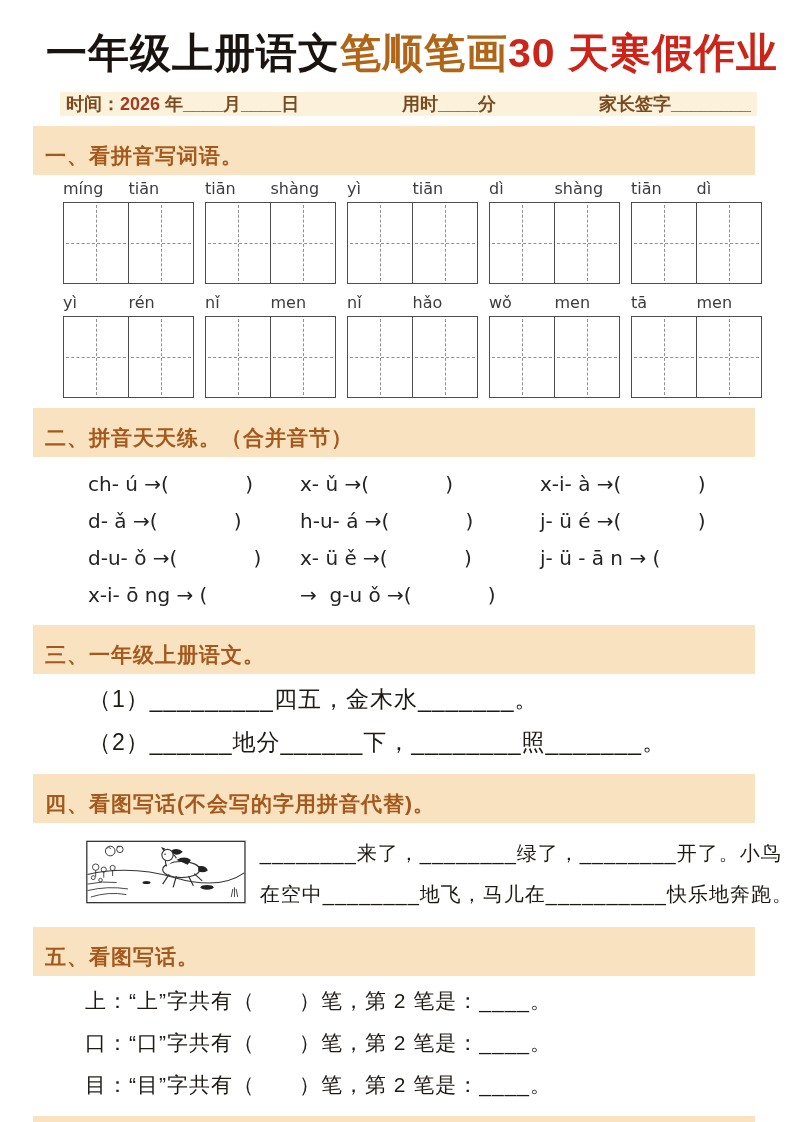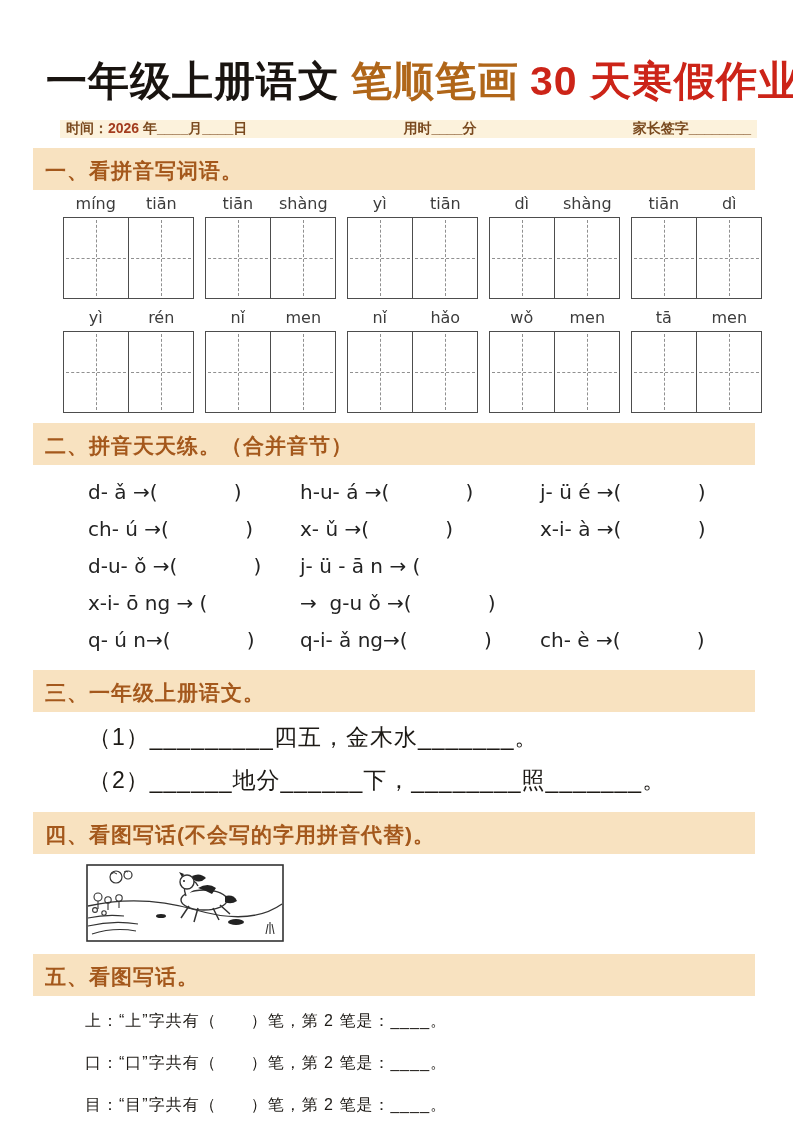--- a/index.html
+++ b/index.html
@@ -4,58 +4,58 @@
 <style>
   html,body{margin:0;padding:0;}
   body{
     width:793px;height:1122px;overflow:hidden;background:#ffffff;
     font-family:"Liberation Sans",sans-serif;color:#1d1a16;
     display:flex;flex-direction:column;position:relative;
   }
   
   .title{
     padding:30px 0 0 46px;font-size:41px;font-weight:900;line-height:1.15;
-    display:flex;align-items:flex-end;gap:11px;white-space:nowrap;letter-spacing:1px;margin-top:28px;
+    display:flex;align-items:flex-end;gap:0;white-space:nowrap;letter-spacing:1px;
   }
   .t-black{color:#191410;}
   .t-orange{color:#b06619;}
   .t-red{color:#cc2418;}
   
   .meta{
     margin:15px 36px 0 60px;height:35px;background:#fcf2dc;
     display:flex;align-items:center;justify-content:space-between;
-    padding:0 6px;font-size:14px;font-weight:700;color:#7a4a1f;white-space:nowrap;
+    padding:0 6px;font-size:18px;font-weight:700;color:#7a4a1f;white-space:nowrap;
   }
   .meta .year{color:#a33c1e;}
   
   .band{
     margin:10px 38px 4px 33px;background:#f8e2c0;color:#a4581c;
-    font-size:21px;font-weight:800;padding:9px 10px 5px 12px;letter-spacing:1px;
+    font-size:21px;font-weight:800;padding:16px 10px 5px 12px;letter-spacing:1px;
   }
   
   .grow{display:flex;gap:11px;margin-left:63px;}
   .wgroup{width:131px;}
   .pyrow{display:flex;height:21px;margin-bottom:2px;}
-  .py{flex:1;text-align:center;font-family:"DejaVu Sans",sans-serif;font-size:16px;color:#3c3c3c;}
+  .py{flex:1;font-family:"DejaVu Sans",sans-serif;font-size:16px;color:#3c3c3c;}
   .wgrid{display:flex;height:82px;background:#ffffff;border:1.6px solid #4d4d4d;box-sizing:border-box;}
   .cell{flex:1;position:relative;border-right:1.4px solid #4d4d4d;}
   .cell:last-child{border-right:none;}
   .vd{position:absolute;left:50%;top:2px;bottom:2px;border-left:1.6px dashed #909090;}
   .hd{position:absolute;top:50%;left:2px;right:2px;border-top:1.6px dashed #909090;}
   .grow.second{margin-top:9px;}
   
   .s2{margin:4px 0 2px 88px;font-family:"DejaVu Sans",sans-serif;font-size:20px;color:#232323;}
   .s2row{display:grid;grid-template-columns:212px 240px 1fr;height:37px;align-items:center;white-space:pre;}
   
   .s3line{margin-left:88px;font-size:23px;line-height:43px;letter-spacing:1px;}
   .s4wrap{display:flex;margin:6px 0 2px 86px;align-items:flex-start;}
   .illus{width:198px;height:78px;background:#ffffff;}
   .s4text{margin-left:14px;}
   .s4line{font-size:20px;line-height:41px;letter-spacing:1px;white-space:nowrap;}
-  .s5line{margin-left:85px;font-size:16px;line-height:42px;letter-spacing:1px;}
+  .s5line{margin-left:85px;font-size:21px;line-height:42px;letter-spacing:1px;}
 </style>
 </head>
 <body>
 
 <div class="title">
   <span class="t-black">一年级上册语文</span>
   <span class="t-orange">笔顺笔画</span>
   <span class="t-red">30 天寒假作业</span>
 </div>
 
@@ -230,41 +230,37 @@
           <i class="hd"></i>
         </div>
     </div>
   </div>
 </div>
 
 <div class="band">二、拼音天天练。（合并音节）</div>
 
 <div class="s2">
   <div class="s2row">
+    <span>ch- ú →(            )</span>
+    <span>x- ǔ →(            )</span>
+    <span>x-i- à →(            )</span>
+  </div>
+  <div class="s2row">
     <span>d- ǎ →(            )</span>
     <span>h-u- á →(            )</span>
     <span>j- ü é →(            )</span>
   </div>
   <div class="s2row">
-    <span>ch- ú →(            )</span>
-    <span>x- ǔ →(            )</span>
-    <span>x-i- à →(            )</span>
-  </div>
-  <div class="s2row">
     <span>d-u- ǒ →(            )</span>
+    <span>x- ü ě →(            )</span>
     <span>j- ü - ā n → (</span>
   </div>
   <div class="s2row">
     <span>x-i- ō ng → (</span>
     <span>→  g-u ǒ →(            )</span>
-  </div>
-  <div class="s2row">
-    <span>q- ú n→(            )</span>
-    <span>q-i- ǎ ng→(            )</span>
-    <span>ch- è →(            )</span>
   </div>
 </div>
 
 <div class="band">三、一年级上册语文。</div>
 <div class="s3line">（1）_________四五，金木水_______。</div>
 <div class="s3line">（2）______地分______下，________照_______。</div>
 
 <div class="band">四、看图写话(不会写的字用拼音代替)。</div>
 <div class="s4wrap">
   <svg class="illus" viewBox="0 0 198 78" xmlns="http://www.w3.org/2000/svg">
@@ -299,20 +295,24 @@
       <path d="M100 32 Q 96 22 102 18 Q 108 14 112 22" fill="#ffffff" stroke="#333" stroke-width="1.4"></path>
       <circle cx="101" cy="18" r="7" fill="#ffffff" stroke="#333" stroke-width="1.4"></circle>
       <path d="M96 13 l-3 -5 l5 2 z" fill="#222"></path>
       <path d="M106 12 q 8 -4 14 2 q -6 6 -12 2 z" fill="#222"></path>
       <path d="M112 24 q 10 -6 18 0 l -4 6 q -8 -4 -14 -6 z" fill="#222"></path>
       <path d="M139 32 q 9 -2 12 5 q -6 4 -12 1 z" fill="#222"></path>
       <path d="M103 42 l-8 12 M112 44 l-4 14 M127 44 l6 12 M134 41 l10 9" stroke="#333" stroke-width="1.5" fill="none"></path>
       <circle cx="98" cy="17" r="1" fill="#222"></circle>
     </g>
   </svg>
+  <div class="s4text">
+    <div class="s4line">________来了，________绿了，________开了。小鸟</div>
+    <div class="s4line">在空中________地飞，马儿在__________快乐地奔跑。</div>
+  </div>
 </div>
 
 <div class="band">五、看图写话。</div>
 <div class="s5line">上：“上”字共有（　　）笔，第 2 笔是：____。</div>
 <div class="s5line">口：“口”字共有（　　）笔，第 2 笔是：____。</div>
 <div class="s5line">目：“目”字共有（　　）笔，第 2 笔是：____。</div>
 
 <div class="band">六、形近字组词。</div>
 
 </body></html>

